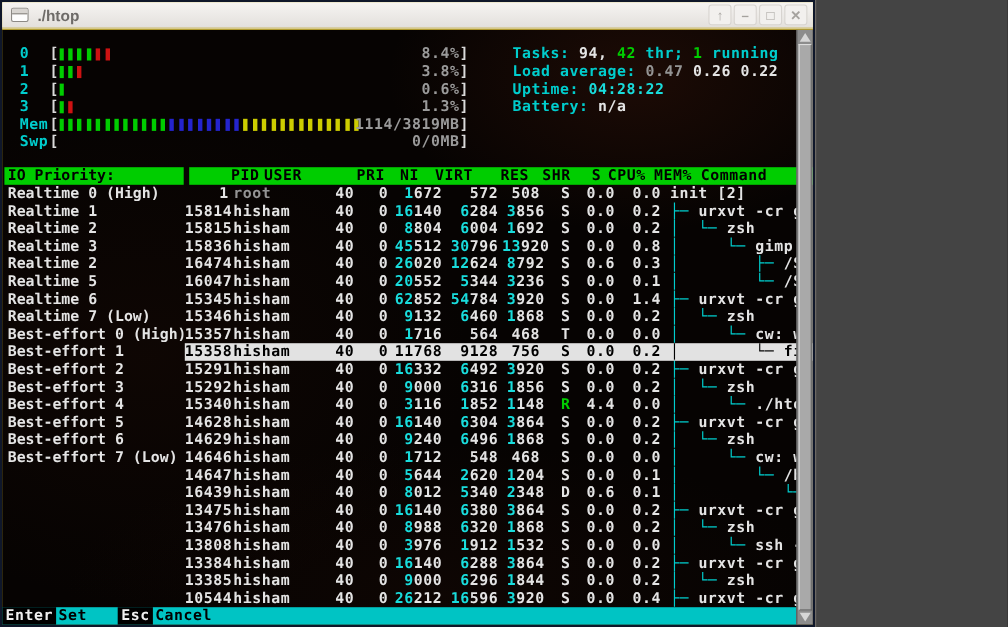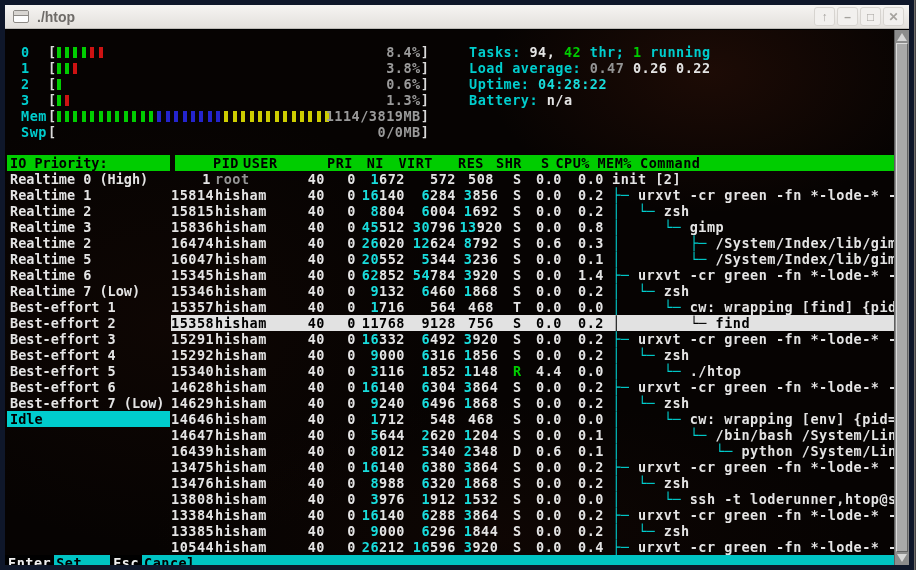--- a/index.html
+++ b/index.html
@@ -1,20 +1,20 @@
 <!DOCTYPE html>
 <html><head>
 <meta charset="utf-8">
 <style>
   * { margin:0; padding:0; box-sizing:border-box; }
   html,body { width:916px; height:570px; background:#444; overflow:hidden; }
   .window {
-    position:relative; width:914px; height:570px;
-    border:5px solid #0f172a; outline:1px solid #6f6c68;
-    background:#000000;
+    position:relative; width:741px; height:570px;
+    border:2px solid #0f172a; outline:1px solid #6f6c68;
+    background:#fde047;
     font-family:"Liberation Sans", sans-serif;
   }
   .titlebar {
     position:relative; height:24px;
     background:linear-gradient(#f6f4f2,#e3e0dc);
     border-bottom:1px solid #bdbab6;
     display:flex; align-items:center;
   }
   .title-icon {
     width:16px; height:13px; margin-left:8px; background:#fdfdfd;
@@ -222,28 +222,28 @@
       <div class="menu-title">IO Priority:</div>
       <div>
           <div class="menu-item">Realtime 0 (High)</div>
           <div class="menu-item">Realtime 1</div>
           <div class="menu-item">Realtime 2</div>
           <div class="menu-item">Realtime 3</div>
           <div class="menu-item">Realtime 2</div>
           <div class="menu-item">Realtime 5</div>
           <div class="menu-item">Realtime 6</div>
           <div class="menu-item">Realtime 7 (Low)</div>
+          <div class="menu-item">Best-effort 0 (High)</div>
           <div class="menu-item">Best-effort 1</div>
           <div class="menu-item">Best-effort 2</div>
           <div class="menu-item">Best-effort 3</div>
           <div class="menu-item">Best-effort 4</div>
           <div class="menu-item">Best-effort 5</div>
           <div class="menu-item">Best-effort 6</div>
           <div class="menu-item">Best-effort 7 (Low)</div>
-          <div class="menu-item selected">Idle</div>
         </div>
     </div>
     <div class="proc-area">
       <div class="prow phead"><span class="c-pid">PID</span><span class="c-user">USER</span><span class="c-pri">PRI</span><span class="c-ni">NI</span><span class="c-virt">VIRT</span><span class="c-res">RES</span><span class="c-shr">SHR</span><span class="c-s">S</span><span class="c-cpu">CPU%</span><span class="c-mem">MEM%</span><span class="c-cmd">Command</span></div>
       <div>
           <div class="prow"><span class="c-pid c-white">1</span><span class="c-user c-gray">root</span><span class="c-pri c-white">40</span><span class="c-ni c-white">0</span><span class="c-virt"><span class="c-cyanb">1</span><span class="c-white">672</span></span><span class="c-res">572</span><span class="c-shr">508</span><span class="c-s c-white">S</span><span class="c-cpu c-white">0.0</span><span class="c-mem c-white">0.0</span><span class="c-cmd"><span class="c-white">init [2]</span></span></div>
           <div class="prow"><span class="c-pid c-white">15814</span><span class="c-user c-white">hisham</span><span class="c-pri c-white">40</span><span class="c-ni c-white">0</span><span class="c-virt"><span class="c-cyanb">16</span><span class="c-white">140</span></span><span class="c-res"><span class="c-cyanb">6</span><span class="c-white">284</span></span><span class="c-shr"><span class="c-cyanb">3</span><span class="c-white">856</span></span><span class="c-s c-white">S</span><span class="c-cpu c-white">0.0</span><span class="c-mem c-white">0.2</span><span class="c-cmd"><span class="c-cyan">├─ </span><span class="c-white">urxvt -cr green -fn *-lode-* -fb *</span></span></div>
           <div class="prow"><span class="c-pid c-white">15815</span><span class="c-user c-white">hisham</span><span class="c-pri c-white">40</span><span class="c-ni c-white">0</span><span class="c-virt"><span class="c-cyanb">8</span><span class="c-white">804</span></span><span class="c-res"><span class="c-cyanb">6</span><span class="c-white">004</span></span><span class="c-shr"><span class="c-cyanb">1</span><span class="c-white">692</span></span><span class="c-s c-white">S</span><span class="c-cpu c-white">0.0</span><span class="c-mem c-white">0.2</span><span class="c-cmd"><span class="c-cyan">│  └─ </span><span class="c-white">zsh</span></span></div>
           <div class="prow"><span class="c-pid c-white">15836</span><span class="c-user c-white">hisham</span><span class="c-pri c-white">40</span><span class="c-ni c-white">0</span><span class="c-virt"><span class="c-cyanb">45</span><span class="c-white">512</span></span><span class="c-res"><span class="c-cyanb">30</span><span class="c-white">796</span></span><span class="c-shr"><span class="c-cyanb">13</span><span class="c-white">920</span></span><span class="c-s c-white">S</span><span class="c-cpu c-white">0.0</span><span class="c-mem c-white">0.8</span><span class="c-cmd"><span class="c-cyan">│     └─ </span><span class="c-white">gimp</span></span></div>
           <div class="prow"><span class="c-pid c-white">16474</span><span class="c-user c-white">hisham</span><span class="c-pri c-white">40</span><span class="c-ni c-white">0</span><span class="c-virt"><span class="c-cyanb">26</span><span class="c-white">020</span></span><span class="c-res"><span class="c-cyanb">12</span><span class="c-white">624</span></span><span class="c-shr"><span class="c-cyanb">8</span><span class="c-white">792</span></span><span class="c-s c-white">S</span><span class="c-cpu c-white">0.6</span><span class="c-mem c-white">0.3</span><span class="c-cmd"><span class="c-cyan">│        ├─ </span><span class="c-white">/System/Index/lib/gimp/2.</span></span></div>

